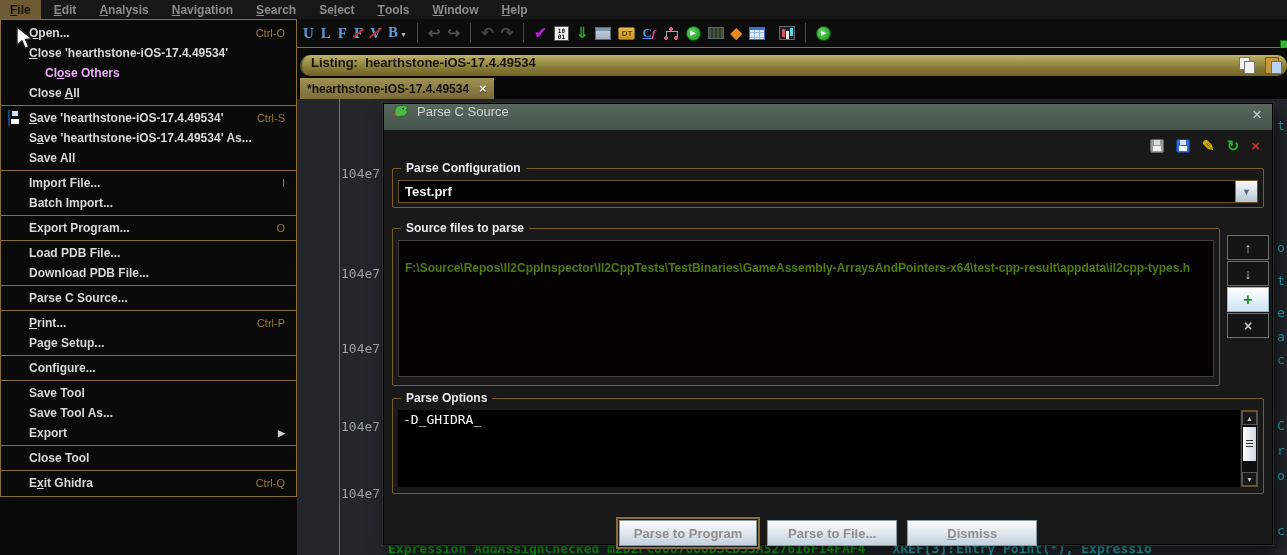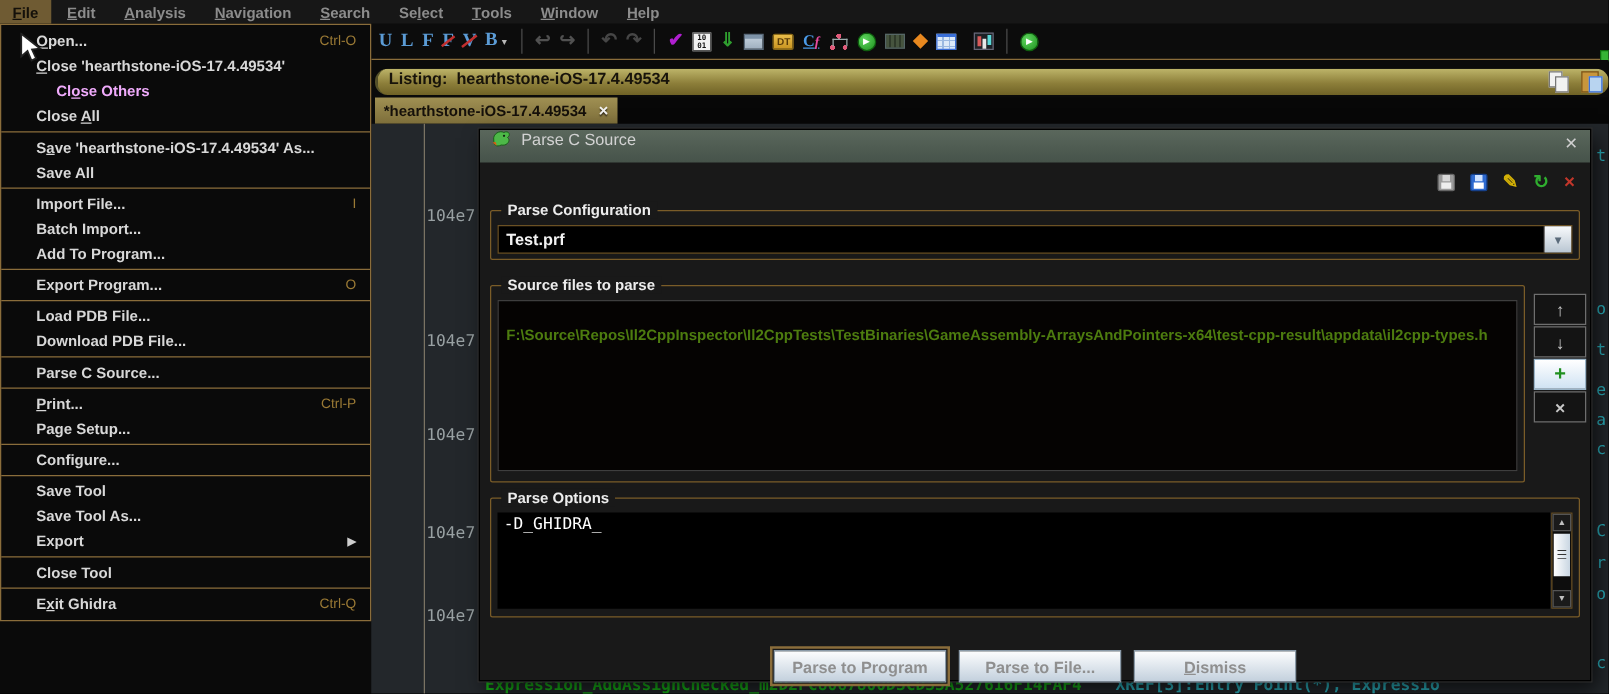--- a/index.html
+++ b/index.html
@@ -278,35 +278,37 @@
         <span><u>C</u>lose 'hearthstone-iOS-17.4.49534'</span>
       </div>
       <div class="mitem disabled">
         <span>Cl<u>o</u>se Others</span>
       </div>
       <div class="mitem">
         <span>Close <u>A</u>ll</span>
       </div>
       <div class="msep"></div>
       <div class="mitem">
+        <span class="micon"><span class="floppy"></span></span>
+        <span><u>S</u>ave 'hearthstone-iOS-17.4.49534'</span>
+        <span class="mshort">Ctrl-S</span>
+      </div>
+      <div class="mitem">
         <span>S<u>a</u>ve 'hearthstone-iOS-17.4.49534' As...</span>
       </div>
       <div class="mitem">
         <span>Save All</span>
       </div>
       <div class="msep"></div>
       <div class="mitem">
         <span>Import File...</span>
         <span class="mshort">I</span>
       </div>
       <div class="mitem">
         <span>Batch Import...</span>
-      </div>
-      <div class="mitem">
-        <span>Add To Program...</span>
       </div>
       <div class="msep"></div>
       <div class="mitem">
         <span>Export Program...</span>
         <span class="mshort">O</span>
       </div>
       <div class="msep"></div>
       <div class="mitem">
         <span>Load PDB File...</span>
       </div>

